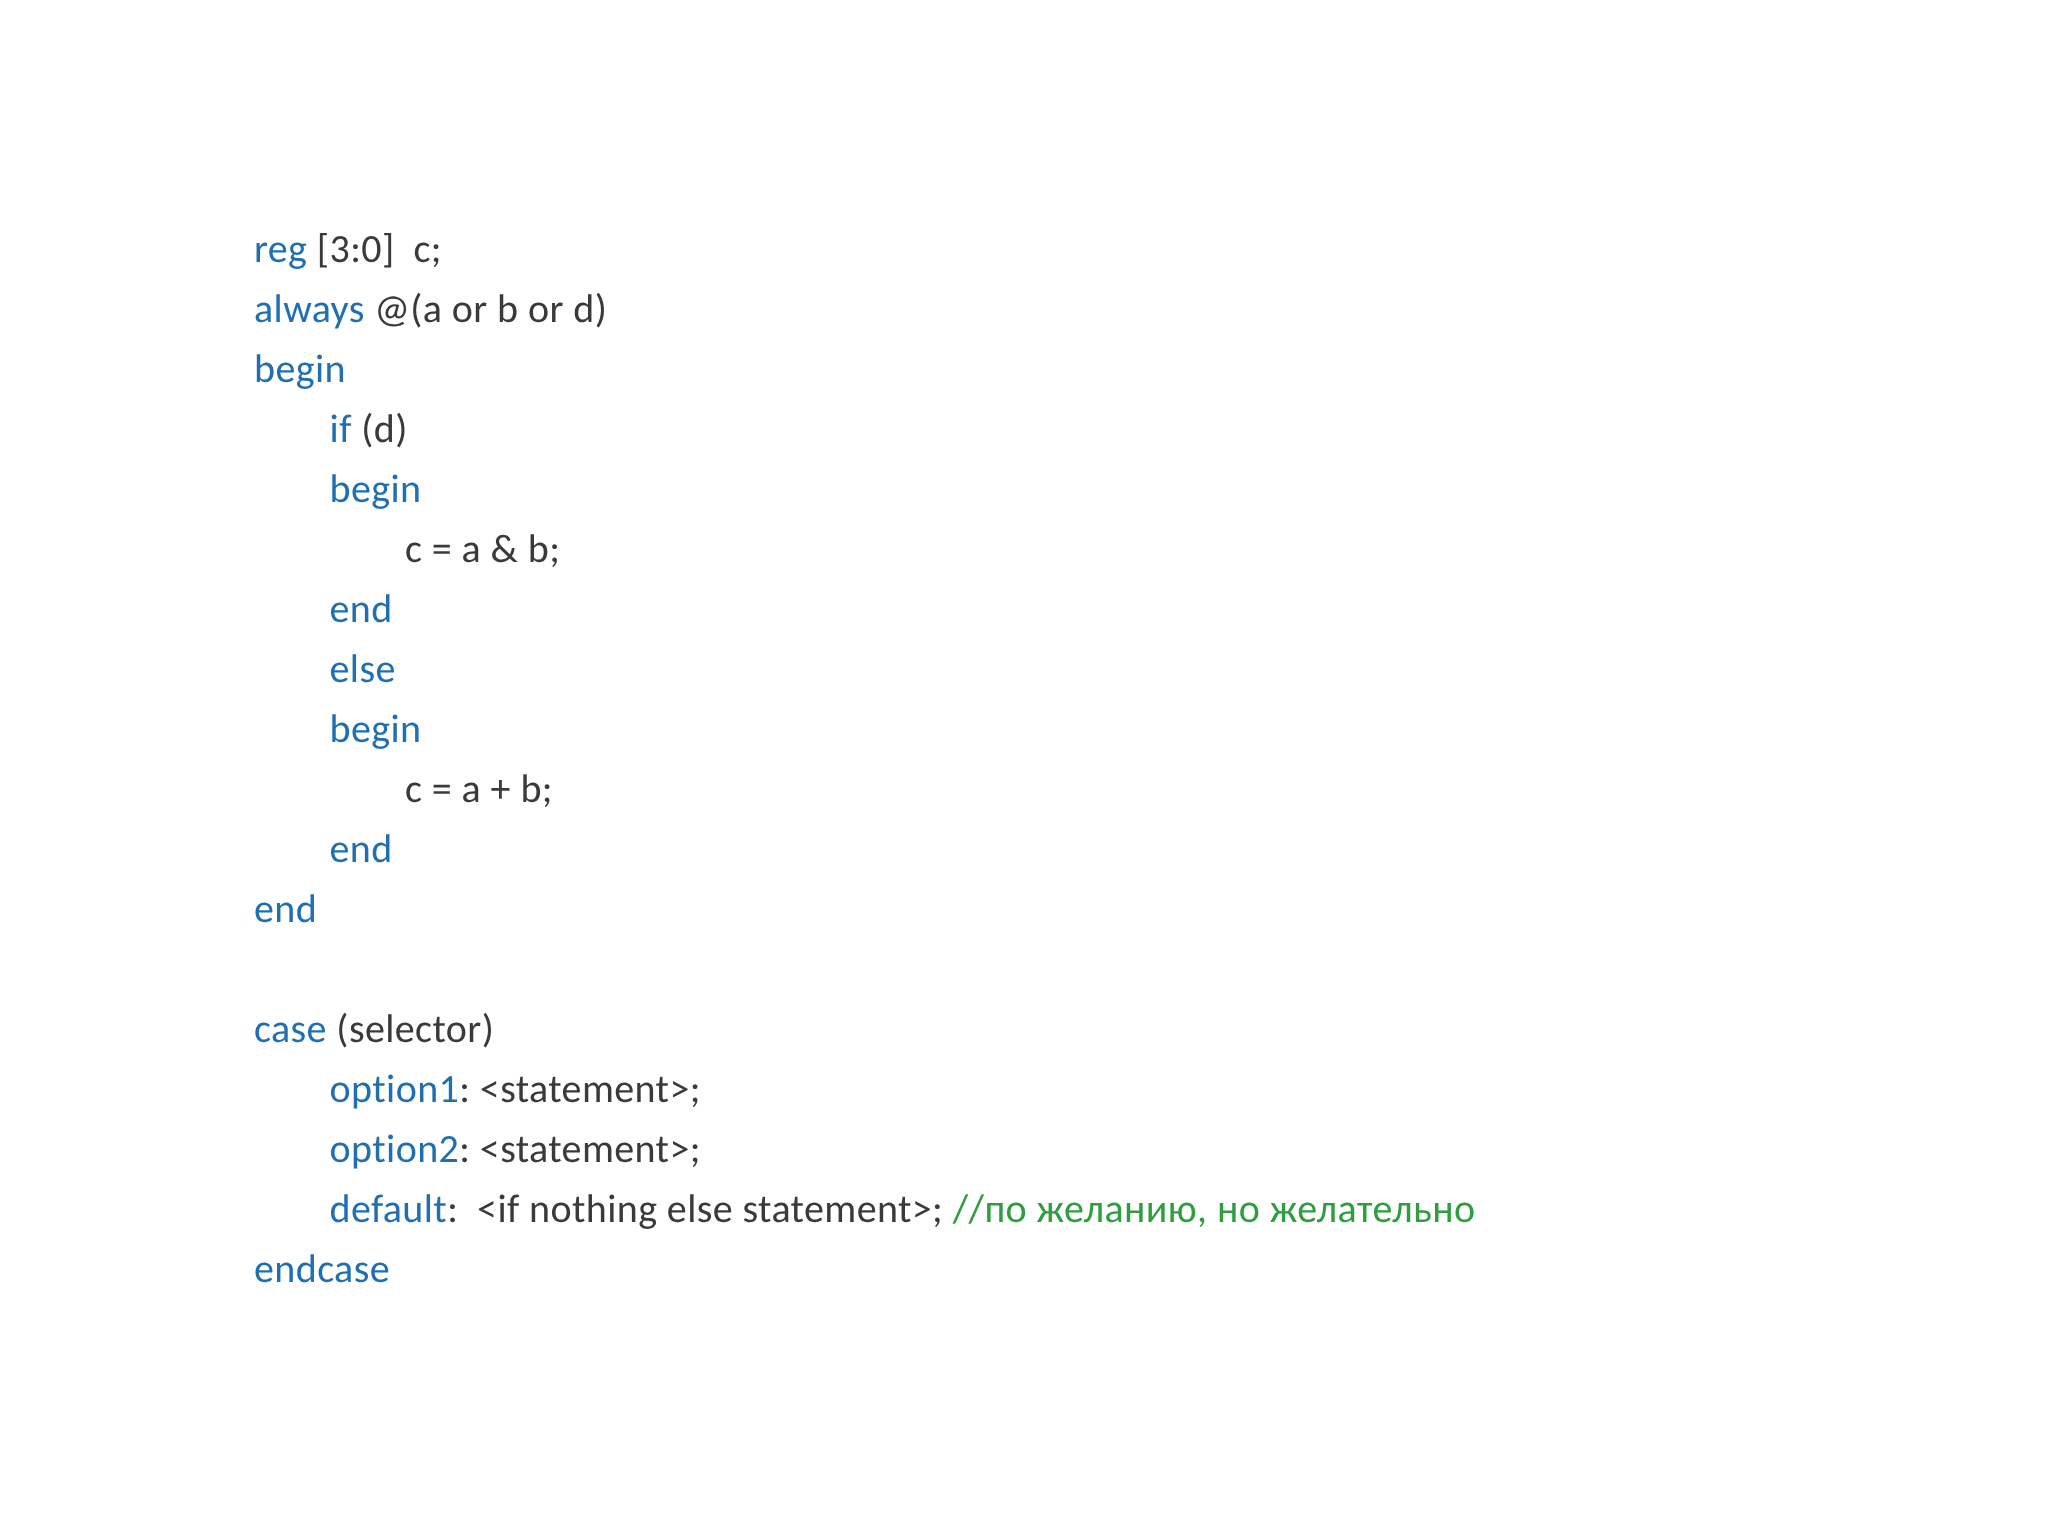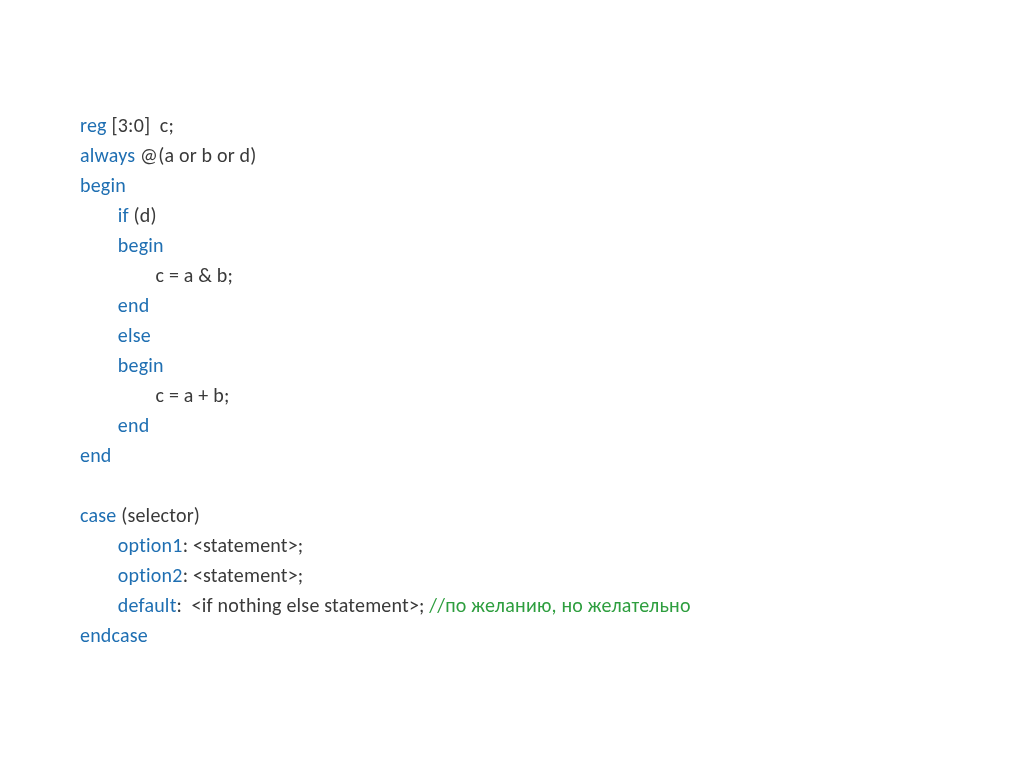--- a/index.html
+++ b/index.html
@@ -14,20 +14,21 @@
     color: #222;
   }
   .slide {
     box-sizing: border-box;
     padding: 110px 70px 40px 80px;
   }
   .code-block {
     white-space: pre;
     font-family: Calibri, "Segoe UI", Arial, sans-serif;
     letter-spacing: 0.2px;
+    margin-left: 47px;
   }
   .kw   { color: #1f6fb2; }   
   .txt  { color: #3a3a3a; }   
   .cmt  { color: #2e9e3f; }   
 </style>
 </head>
 <body>
 
 <div class="slide">
 <div class="code-block"><span class="kw">reg</span><span class="txt"> [3:0]  c;</span>

